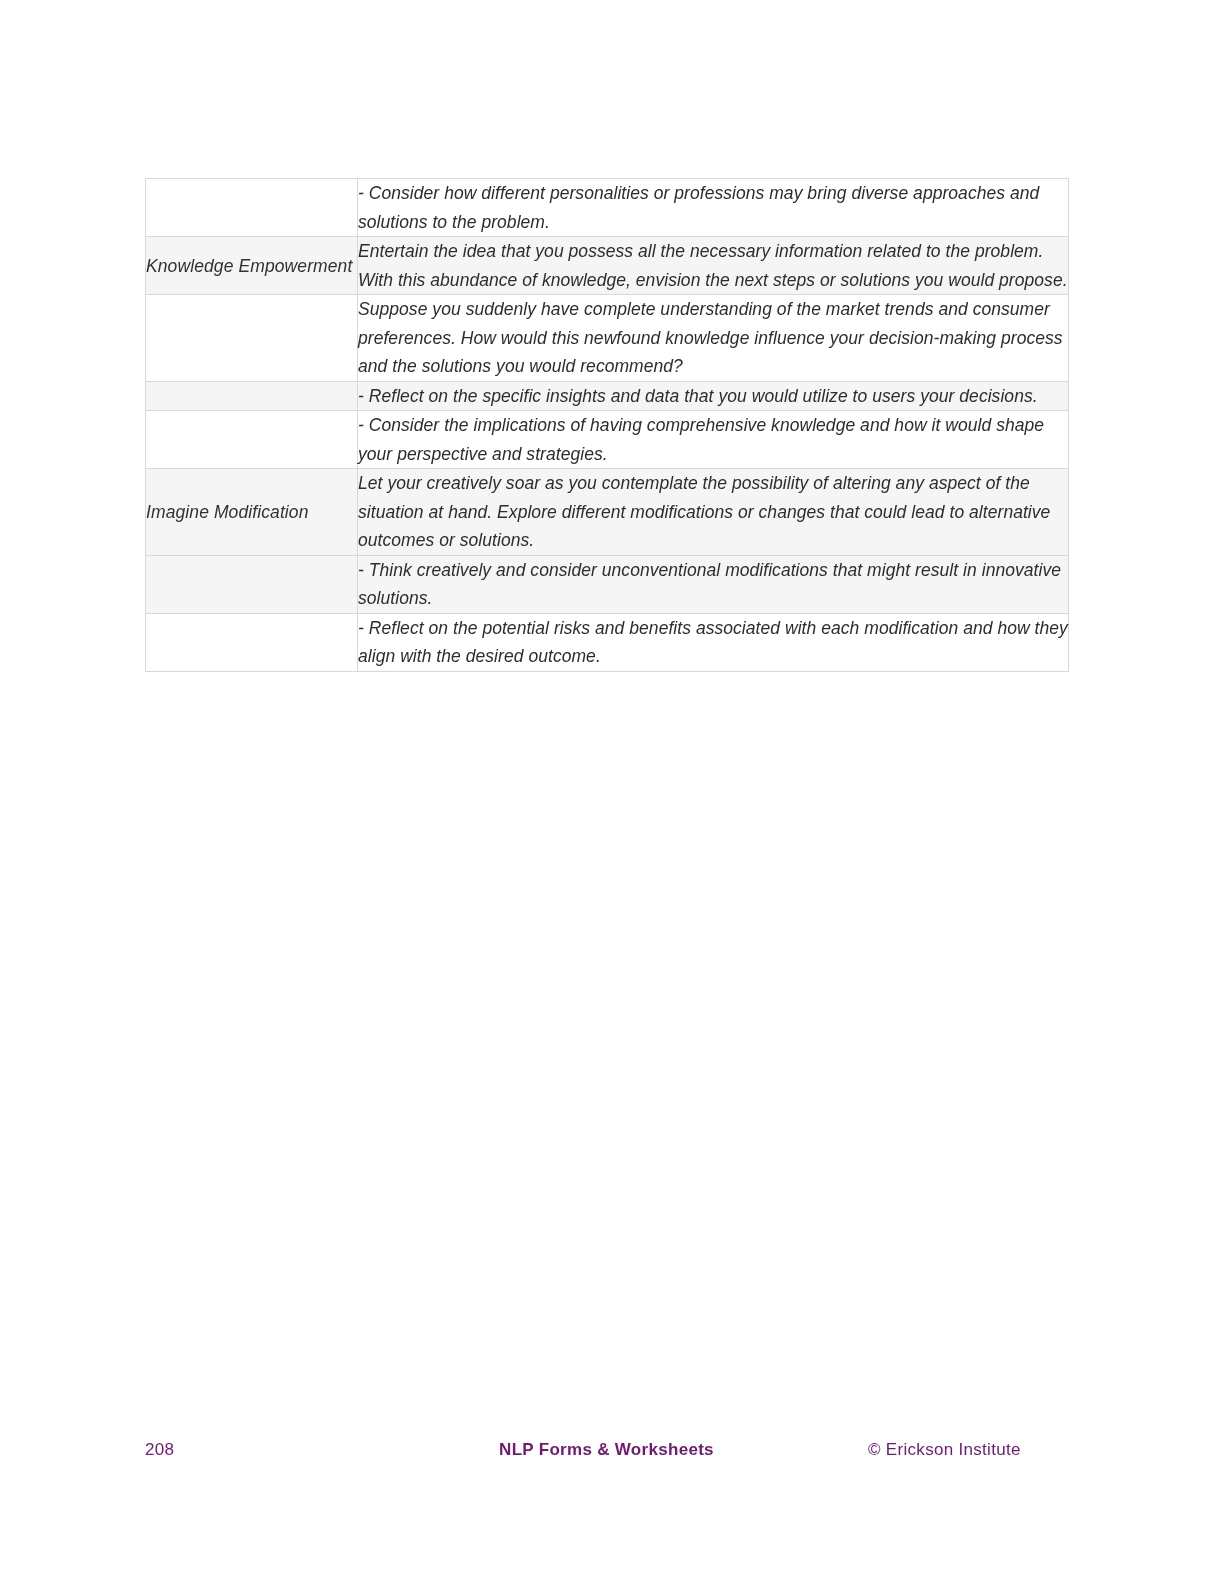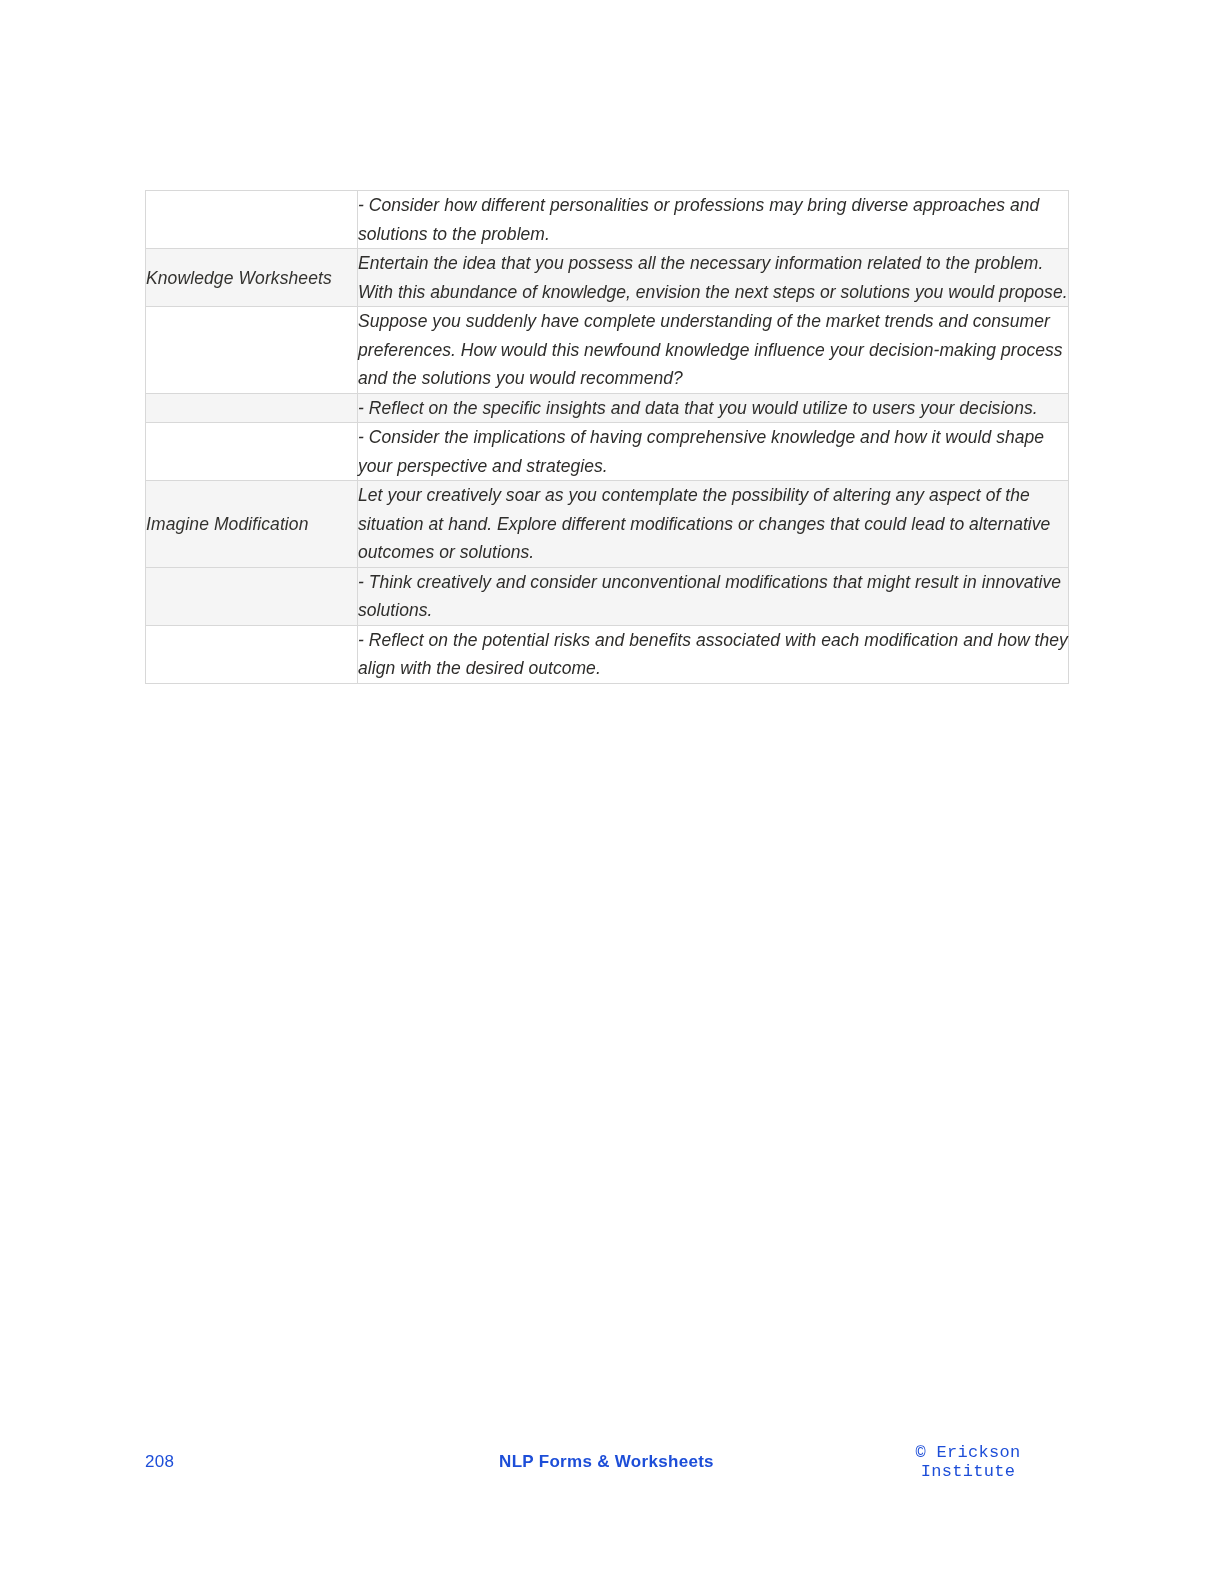--- a/index.html
+++ b/index.html
@@ -11,21 +11,20 @@
     height: 1584px;
     background: #ffffff;
     font-family: "Liberation Sans", sans-serif;
     position: relative;
     overflow: hidden;
   }
 
   .page {
     position: absolute;
     inset: 0;
-    margin-top: 12px;
   }
 
   
   .worksheet-table {
     position: absolute;
     left: 145px;
     top: 178px;
     width: 923px;
     border-collapse: collapse;
     table-layout: fixed;
@@ -72,57 +71,56 @@
   
   .footer {
     position: absolute;
     left: 145px;
     top: 1435px;
     width: 923px;
     height: 30px;
     display: flex;
     align-items: center;
     font-size: 17px;
-    color: #1d4ed8;
+    color: #701a75;
     letter-spacing: 0.3px;
   }
   .footer-page-number {
     flex: 0 0 auto;
     width: 200px;
     text-align: left;
   }
   .footer-title {
     flex: 1 1 auto;
     text-align: center;
     font-weight: bold;
   }
   .footer-copyright {
     flex: 0 0 auto;
     width: 200px;
-    text-align: center;
-    font-family: Liberation Mono, monospace;
+    text-align: left;
   }
 </style>
 </head>
 <body>
 
 <div class="page">
 
   <table class="worksheet-table">
     <colgroup>
       <col class="col-label">
       <col class="col-content">
     </colgroup>
     <tbody>
         <tr class="plain">
           <td class="cell-label"></td>
           <td class="cell-content">- Consider how different personalities or professions may bring diverse approaches and solutions to the problem.</td>
         </tr>
         <tr class="shaded">
-          <td class="cell-label">Knowledge Worksheets</td>
+          <td class="cell-label">Knowledge Empowerment</td>
           <td class="cell-content">Entertain the idea that you possess all the necessary information related to the problem. With this abundance of knowledge, envision the next steps or solutions you would propose.</td>
         </tr>
         <tr class="plain">
           <td class="cell-label"></td>
           <td class="cell-content">Suppose you suddenly have complete understanding of the market trends and consumer preferences. How would this newfound knowledge influence your decision-making process and the solutions you would recommend?</td>
         </tr>
         <tr class="shaded">
           <td class="cell-label"></td>
           <td class="cell-content">- Reflect on the specific insights and data that you would utilize to users your decisions.</td>
         </tr>

